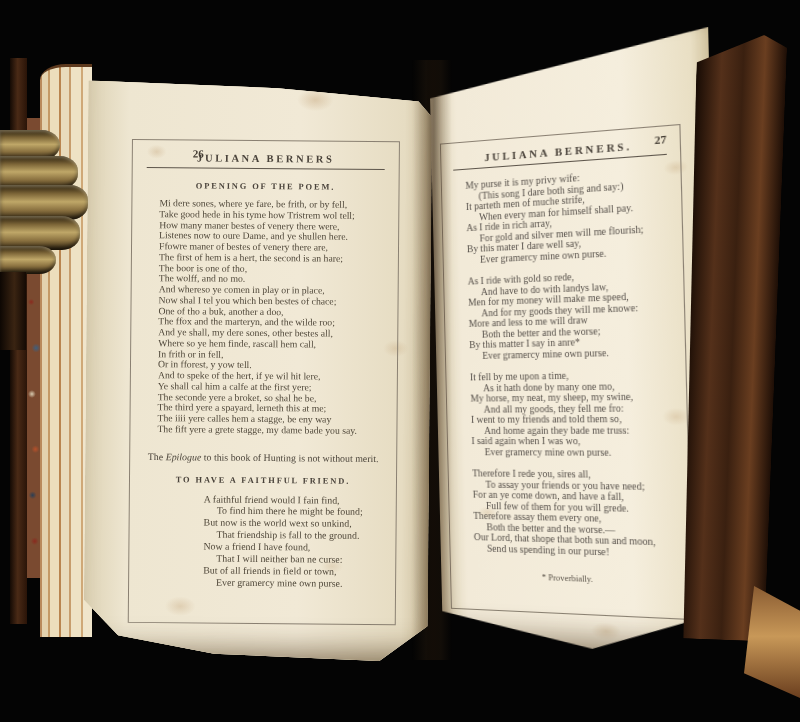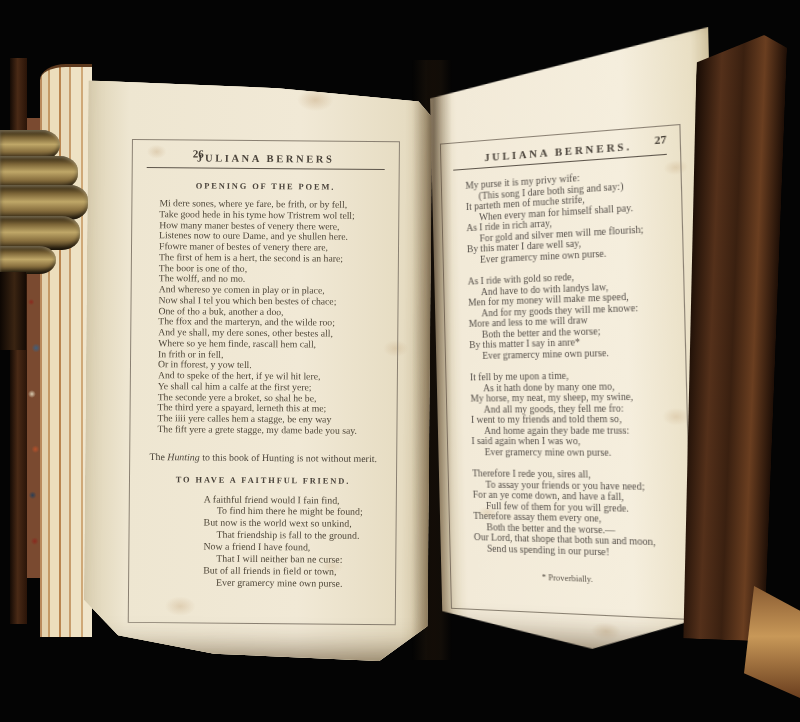--- a/index.html
+++ b/index.html
@@ -158,21 +158,21 @@
           <div class="line">Or in fforest, y yow tell.</div>
           <div class="line">And to speke of the hert, if ye wil hit lere,</div>
           <div class="line">Ye shall cal him a calfe at the first yere;</div>
           <div class="line">The seconde yere a broket, so shal he be,</div>
           <div class="line">The third yere a spayard, lerneth this at me;</div>
           <div class="line">The iiii yere calles hem a stagge, be eny way</div>
           <div class="line">The fift yere a grete stagge, my dame bade you say.</div>
         </div>
 
       <div class="epilogue-note">
-        <span>The </span><span class="it">Hunting</span><span> to this book of Hunting is not without merit.</span>
+        <span>The </span><span class="it">Epilogue</span><span> to this book of Hunting is not without merit.</span>
       </div>
 
       <div class="section-heading">TO HAVE A FAITHFUL FRIEND.</div>
 
       <div class="poem friend-poem">
 
       <div class="line">A faithful friend would I fain find,</div>
           <div class="line indent">To find him there he might be found;</div>
           <div class="line">But now is the world wext so unkind,</div>
           <div class="line indent">That friendship is fall to the ground.</div>

